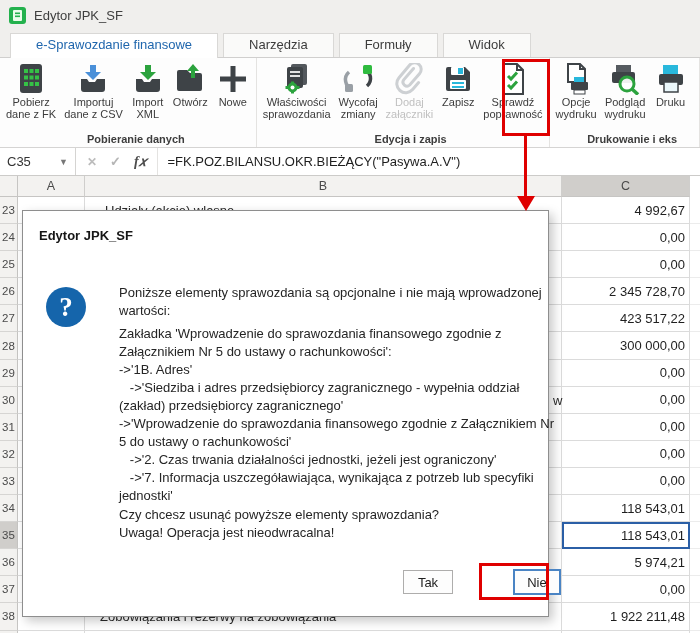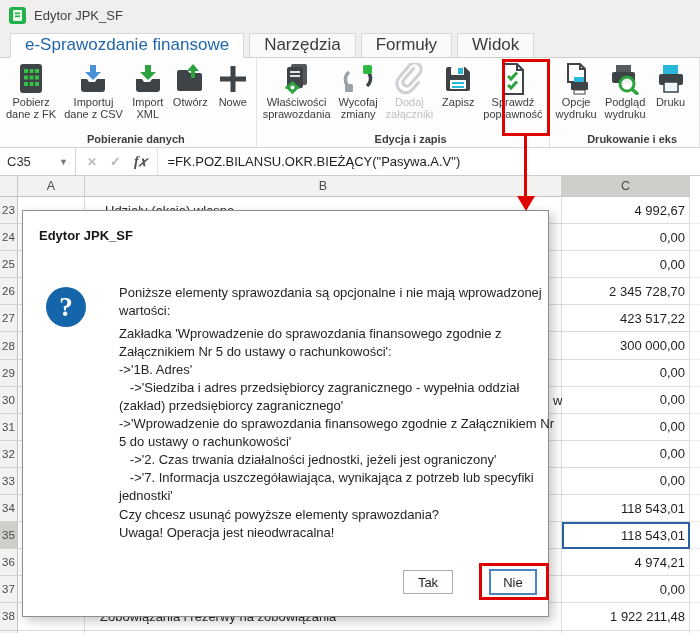--- a/index.html
+++ b/index.html
@@ -5,21 +5,21 @@
   *{margin:0;padding:0;box-sizing:border-box}
   html,body{width:700px;height:633px;overflow:hidden}
   body{position:relative;font-family:"Liberation Sans",sans-serif;background:#fff;color:#222}
 
   
   .titlebar{height:30px;background:#f0efed;display:flex;align-items:center;padding-left:9px;gap:8px}
   .titletext{font-size:13px;color:#3f3f3f}
 
   
   .tabstrip{height:27px;background:#f0efed;display:flex;align-items:flex-end;padding-left:10px;gap:5px}
-  .tab{height:24px;line-height:22px;padding:0 14px;font-size:17px;color:#3c3c3c;background:#fafaf9;
+  .tab{height:24px;line-height:22px;padding:0 25px;font-size:13px;color:#3c3c3c;background:#fafaf9;
        border:1px solid #d9d8d6;border-bottom:none;white-space:nowrap}
   .tab.active{background:#fff;color:#1f66ad;position:relative;z-index:3;height:25px;margin-bottom:-1px}
 
   
   .ribbon{height:91px;background:#fdfdfd;border-top:1px solid #d0cfce;border-bottom:1px solid #d5d4d3;
           display:flex;position:relative;overflow:hidden}
   .rgroup{position:relative;display:flex;align-items:flex-start;padding:3px 2px 16px 2px;border-right:1px solid #e4e3e1}
   .rgroup:last-child{min-width:150px}
   .rgroup-label{position:absolute;bottom:2px;left:16px;right:0;text-align:center;font-size:11px;font-weight:700;
                 color:#3d3d3d;white-space:nowrap}
@@ -65,21 +65,21 @@
   .dlg-icon{position:absolute;left:23px;top:76px;width:40px;height:40px;border-radius:50%;background:#1565ab;
             color:#fff;font-weight:700;font-size:27px;display:flex;align-items:center;justify-content:center;
             font-family:"Liberation Serif",serif}
   .dlg-text{position:absolute;font-size:13px;line-height:18px;color:#252525;white-space:pre-wrap}
   .dlg-intro{left:96px;top:73px;width:424px}
   .dlg-details{left:96px;top:114px;width:436px}
   .dlg-question{left:96px;top:295px;width:424px}
   .dlg-btn{position:absolute;height:24px;font-size:13px;color:#1e1e1e;background:#fdfdfd;border:1px solid #aeadac;
            display:flex;align-items:center;justify-content:center}
   .btn-yes{left:380px;top:359px;width:50px}
-  .btn-no{left:466px;top:358px;width:48px;height:26px;border:2px solid #4a84c4}
+  .btn-no{left:490px;top:358px;width:48px;height:26px;border:2px solid #4a84c4}
   .hl-nie{position:absolute;left:456px;top:352px;width:70px;height:37px;border:3px solid #df0000;z-index:12}
 
   
   .hl-zapisz{position:absolute;border:3px solid #df0000;z-index:40}
   .arrow-line{position:absolute;top:136px;width:3px;height:61px;background:#df0000;z-index:40}
   .arrow-head{position:absolute;top:196px;width:0;height:0;border-left:9px solid transparent;
               border-right:9px solid transparent;border-top:15px solid #df0000;z-index:40}
 </style>
 </head>
 <body>
@@ -413,21 +413,21 @@
         <div class="rhdr sel">35</div>
         <div class="gcell" style="width: 67px;"></div>
         <div class="gcell" style="width: 477px;"></div>
         <div class="gcell num selcell" style="width: 128px;">118 543,01</div>
         <div class="gfill"></div>
       </div>
       <div class="grow">
         <div class="rhdr">36</div>
         <div class="gcell" style="width: 67px;"></div>
         <div class="gcell" style="width: 477px;"></div>
-        <div class="gcell num" style="width: 128px;">4 974,21</div>
+        <div class="gcell num" style="width: 128px;">5 974,21</div>
         <div class="gfill"></div>
       </div>
       <div class="grow">
         <div class="rhdr">37</div>
         <div class="gcell" style="width: 67px;"></div>
         <div class="gcell" style="width: 477px;"></div>
         <div class="gcell num" style="width: 128px;">0,00</div>
         <div class="gfill"></div>
       </div>
       <div class="grow">

